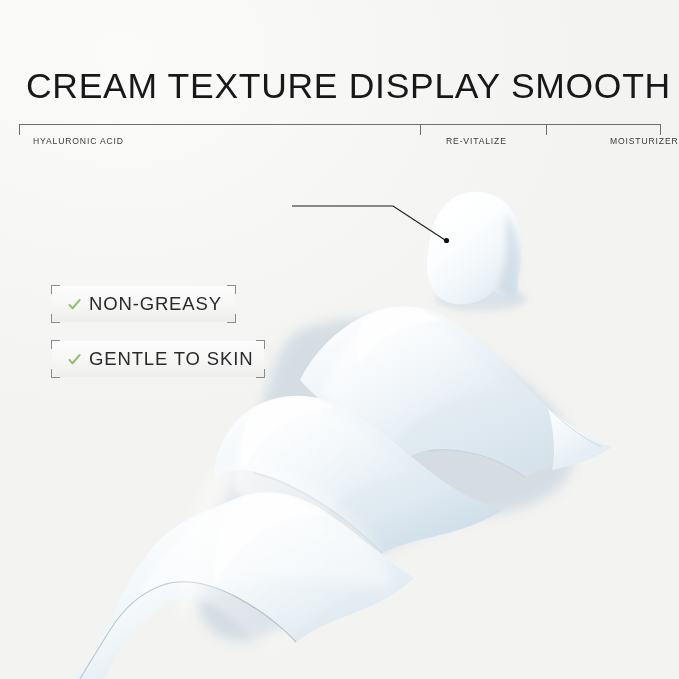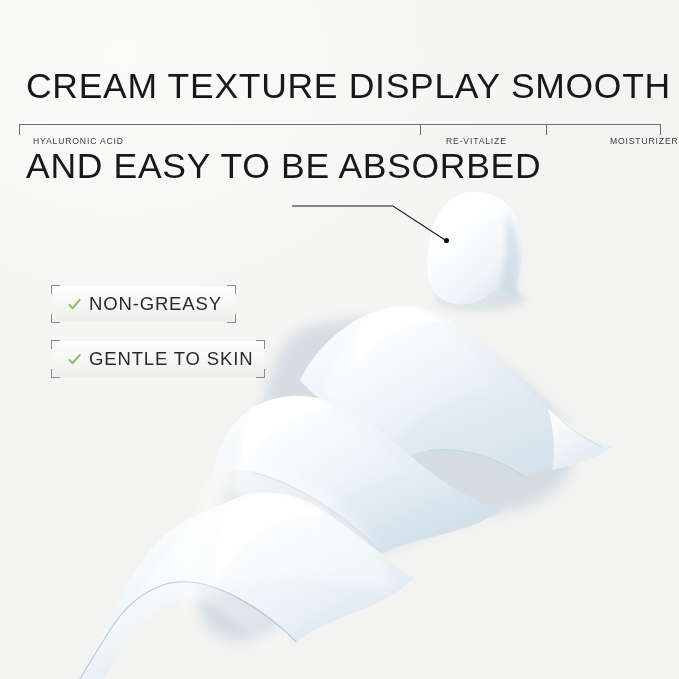--- a/index.html
+++ b/index.html
@@ -321,21 +321,20 @@
 
       <path opacity="0.55" filter="url(#softBlur2)" d="M506,214 C518,232 521,254 518,272
                C516,284 515,291 518,296
                C511,299 502,296 497,289
                C504,272 508,246 506,214 Z" fill="#c2d2df"></path>
     </g>
   </svg>
 
   <h1 id="heading">
     <span class="hl">CREAM TEXTURE DISPLAY SMOOTH</span>
-    <span class="hl">AND EASY TO BE ABSORBED</span>
   </h1>
 
   <div id="divider-bar">
     <div class="rule"></div>
 
     <div class="tick" style="left:0px;"></div>
     <div class="tick" style="left:401px;"></div>
     <div class="tick" style="left:527px;"></div>
     <div class="tick" style="left:641px;"></div>
 

